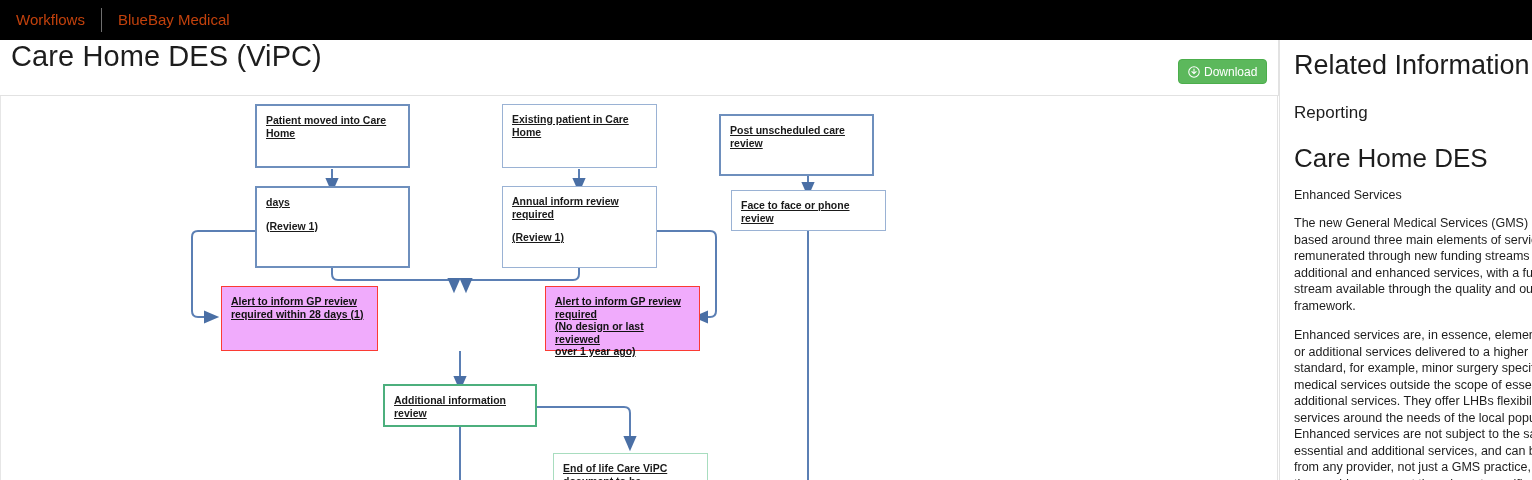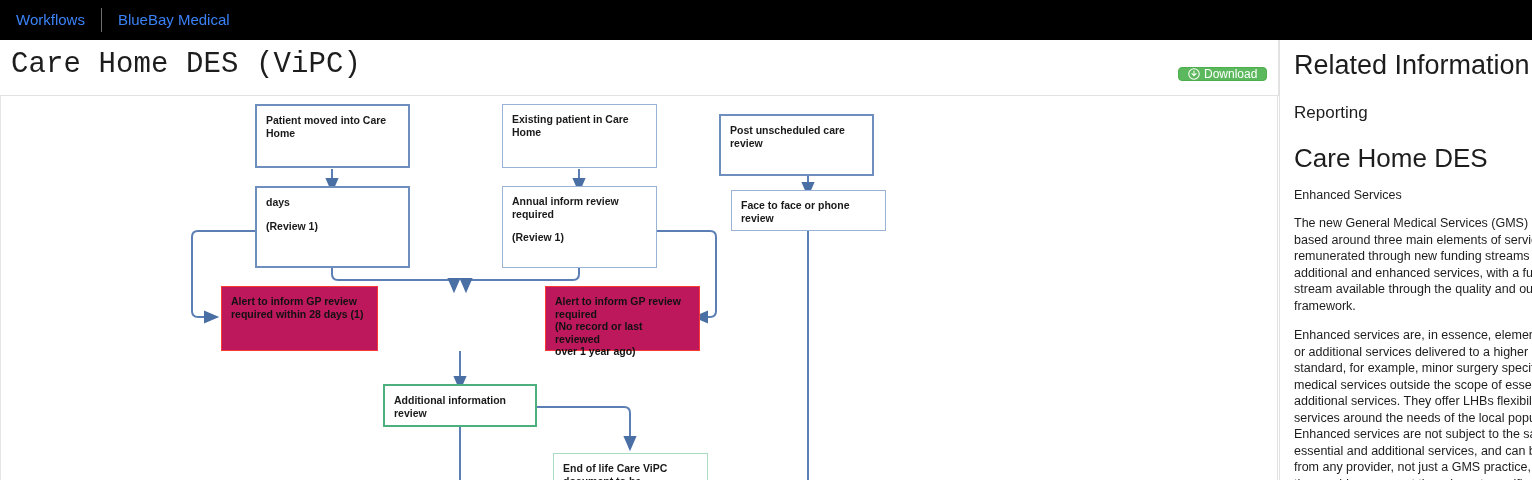--- a/index.html
+++ b/index.html
@@ -11,45 +11,43 @@
   }
   #app{position:relative;width:1532px;height:480px;overflow:hidden;}
 
   
   .topnav{
     position:absolute;left:0;top:0;width:1532px;height:40px;
     background:#000000;display:flex;align-items:stretch;
   }
   .topnav .brandcell{
     display:flex;align-items:center;
-    padding:4px 16px;color:#3b82f6;font-size:15px;line-height:40px;
+    padding:4px 16px;color:#c2410c;font-size:15px;line-height:40px;
     white-space:nowrap;
   }
   .topnav .divider{
     width:1px;background:#6f6f6f;margin:8px 0;
   }
 
   
   .header{
     position:absolute;left:0;top:40px;width:1532px;height:55px;
     background:#ffffff;border-bottom:1px solid #e2e2e2;
   }
   .page-title{
-    position:absolute;left:11px;top:8px;
+    position:absolute;left:11px;top:0;
     font-size:29px;font-weight:400;color:#1d1d1d;letter-spacing:.1px;
     white-space:nowrap;
-    font-family:Liberation Mono, monospace;
   }
   .btn-download{
     position:absolute;left:1178px;top:59px;
     background:#5cb85c;color:#ffffff;border:1px solid #4cae4c;border-radius:4px;
-    height:14px;padding:0 9px;display:flex;align-items:center;gap:4px;
+    height:25px;padding:0 9px;display:flex;align-items:center;gap:4px;
     font-size:12px;line-height:1;cursor:pointer;
     box-sizing:border-box;
-    margin-top:8px;
   }
   .btn-download .dl-ico{
     display:inline-block;width:12px;height:12px;position:relative;flex:0 0 auto;
   }
   .btn-download .dl-ico svg{display:block;}
 
   
   .header-split{
     position:absolute;left:1278px;top:40px;width:1px;height:55px;background:#e2e2e2;
   }
@@ -81,24 +79,24 @@
   }
   svg.wires{position:absolute;left:0;top:0;width:1278px;height:384px;overflow:visible;}
 
   .node{
     position:absolute;box-sizing:border-box;background:#ffffff;
     font-size:10.5px;line-height:12.5px;font-weight:bold;color:#1a1a1a;
     padding:8px 9px 6px 9px;
   }
   .node.blue-strong{border:2px solid #6e8fbd;}
   .node.blue-soft{border:1px solid #9ab2d4;}
-  .node.red{background:#be185d;border:1px solid #fb3b33;color:#111;}
+  .node.red{background:#f0abfc;border:1px solid #fb3b33;color:#111;}
   .node.green-strong{border:2px solid #4caf7d;}
   .node.green-soft{border:1px solid #a8ddbf;}
-  .node .ln{display:block;}
+  .node .ln{display:block;text-decoration:underline;}
   .node .gap{display:block;height:11px;}
 </style>
 </head>
 <body>
 
 <div id="app">
 
   <div class="topnav">
     <div class="brandcell">
       <span>Workflows</span>
@@ -205,21 +203,21 @@
 
     <div class="node red" style="left:221px;top:190px;width:157px;height:65px;">
       <span class="ln">Alert to inform GP review</span>
       <span class="ln">required within 28 days (1)</span>
     </div>
 
 
     <div class="node red" style="left:545px;top:190px;width:155px;height:65px;">
       <span class="ln">Alert to inform GP review</span>
       <span class="ln">required</span>
-      <span class="ln">(No record or last reviewed</span>
+      <span class="ln">(No design or last reviewed</span>
       <span class="ln">over 1 year ago)</span>
     </div>
 
     <div class="node green-strong" style="left:383px;top:288px;width:154px;height:43px;">
       <span class="ln">Additional information review</span>
     </div>
 
     <div class="node green-soft" style="left:553px;top:357px;width:155px;height:43px;">
       <span class="ln">End of life Care ViPC</span>
       <span class="ln">document to be generated?</span>

